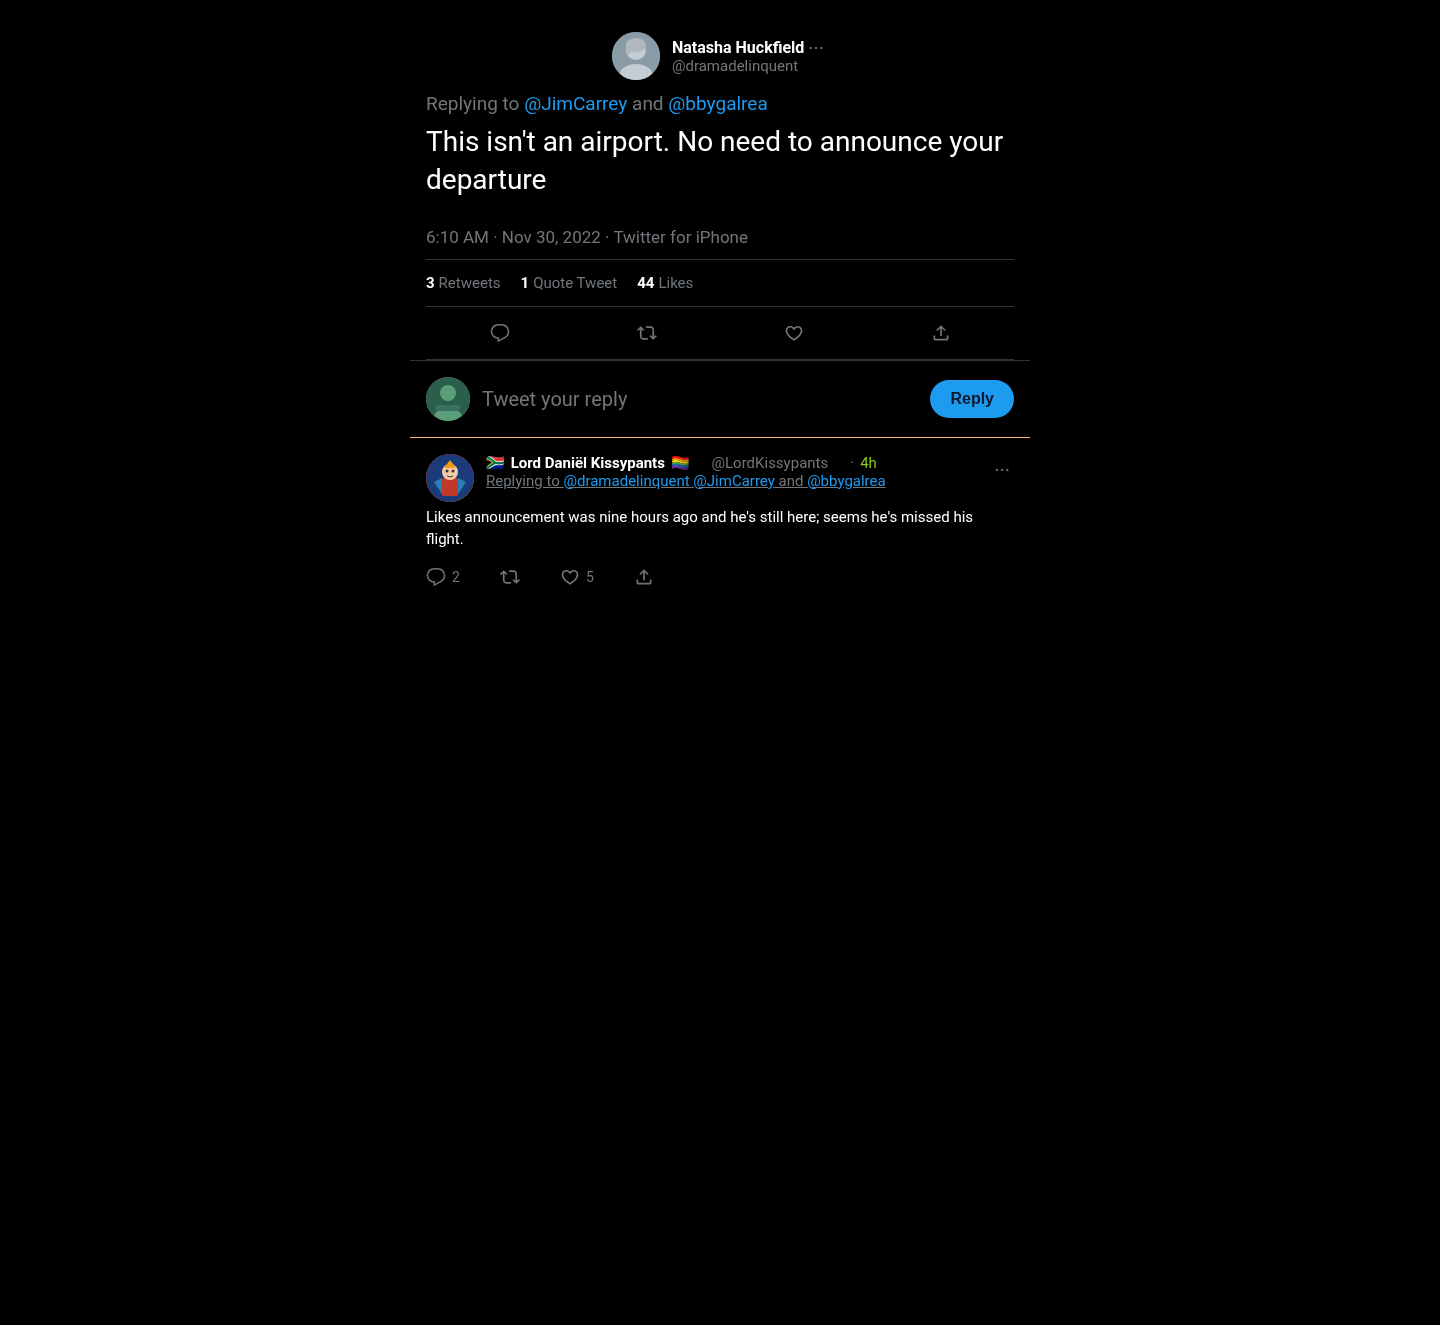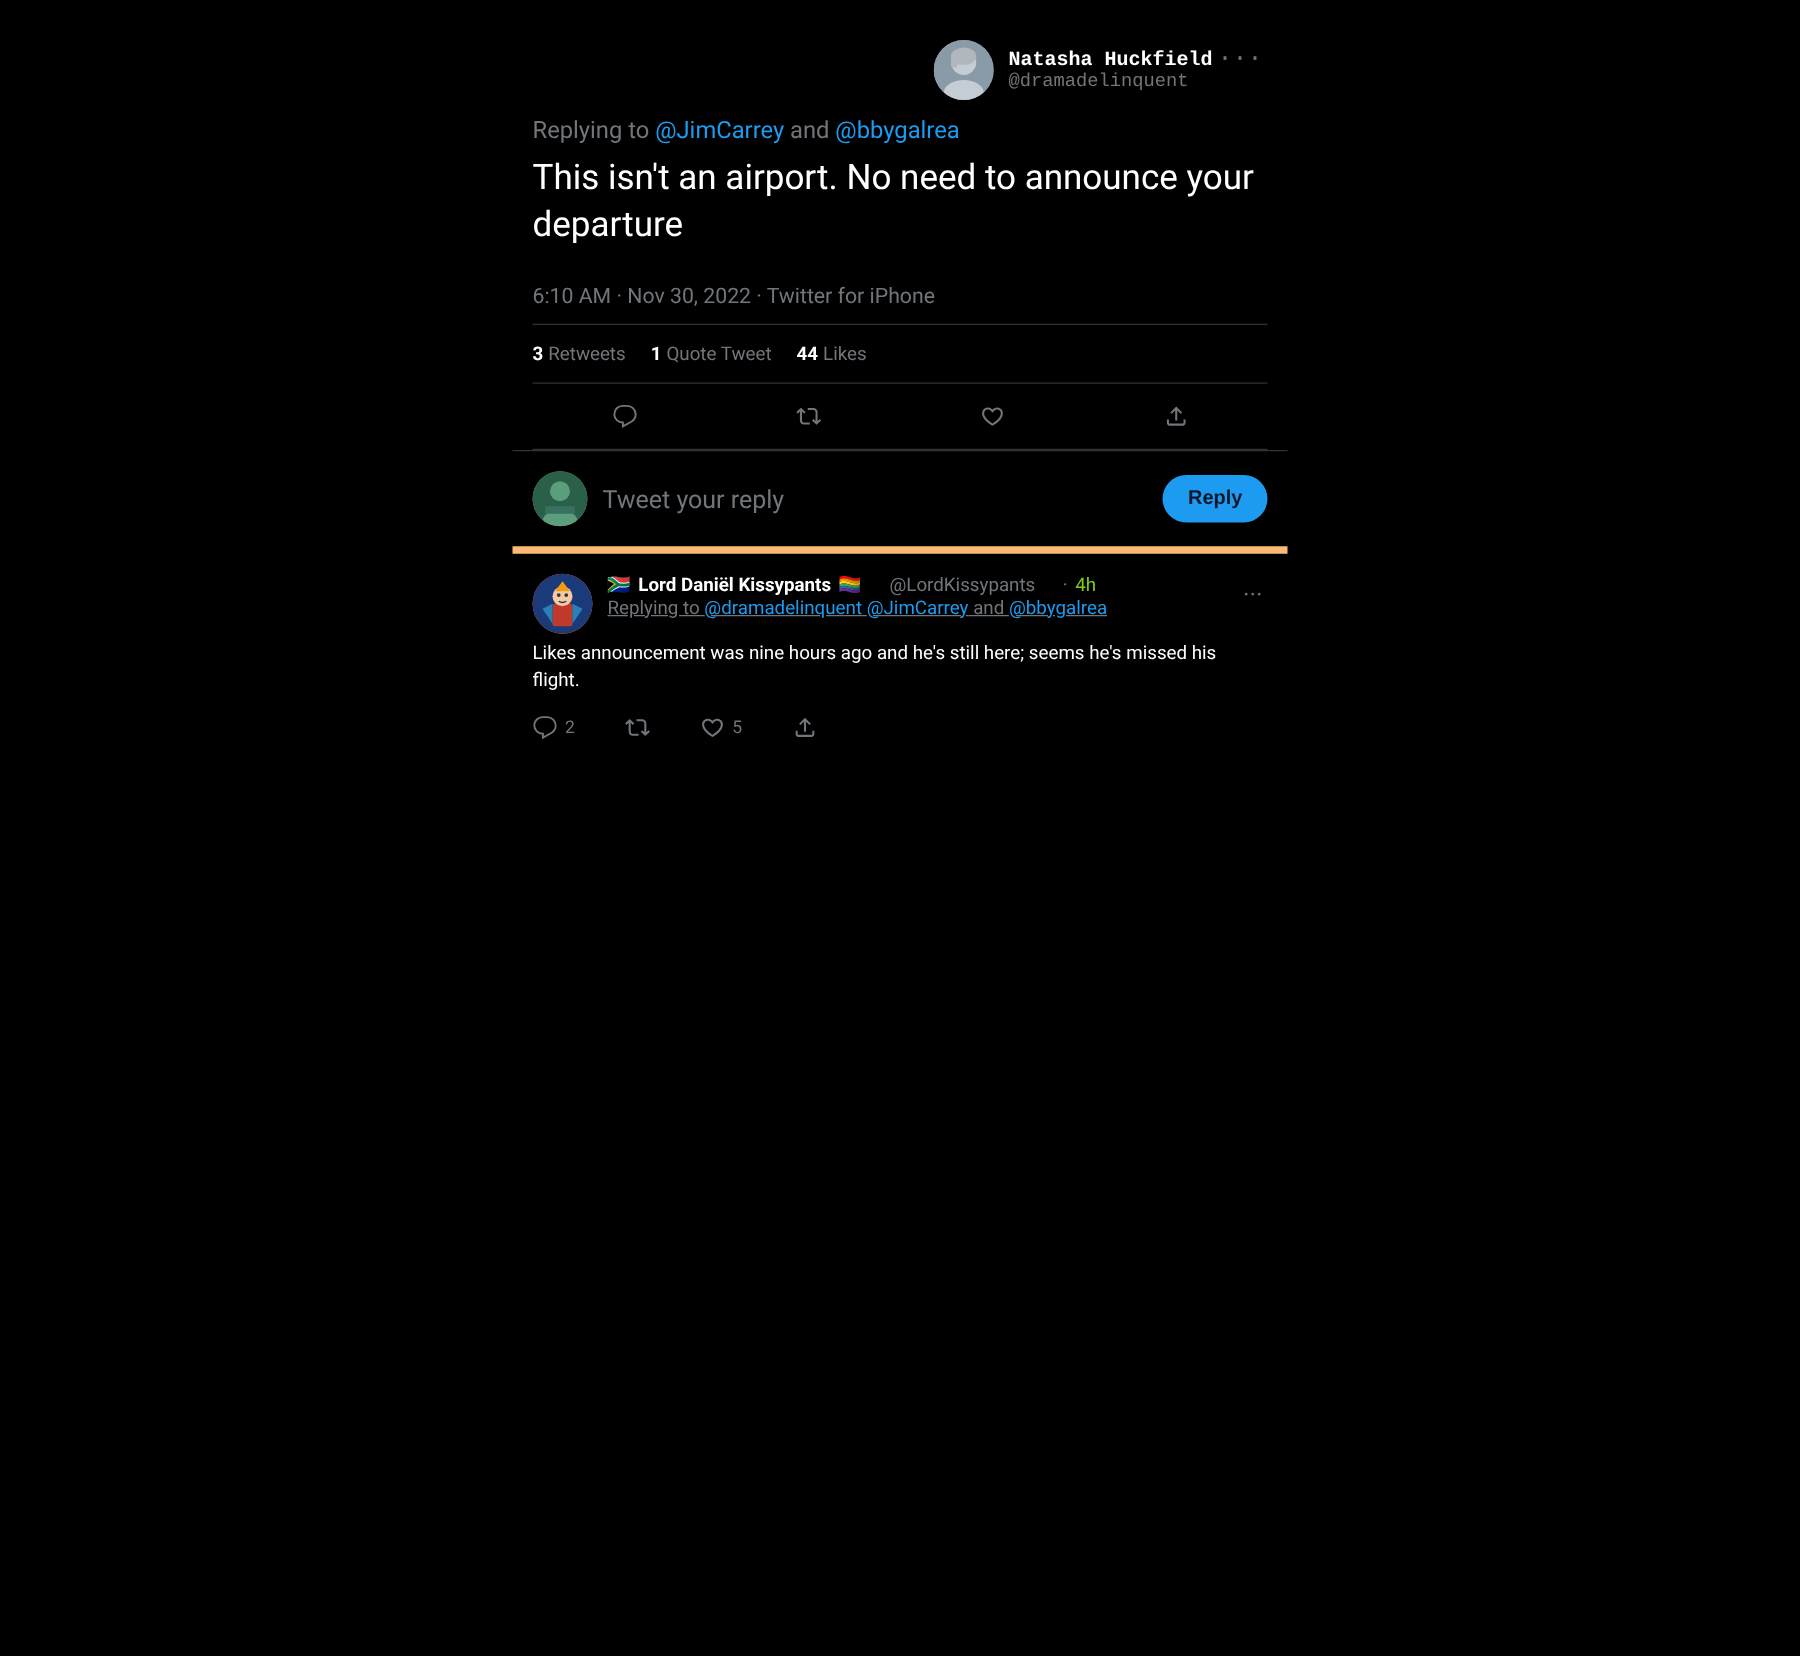--- a/index.html
+++ b/index.html
@@ -20,23 +20,22 @@
 
     
     .main-tweet {
       padding: 16px 16px 0 16px;
       border-bottom: 1px solid #2f3336;
     }
 
     .tweet-header {
       display: flex;
       align-items: flex-start;
-      justify-content: flex-end;
+      justify-content: center;
       margin-bottom: 12px;
-      font-family: Liberation Mono, monospace;
     }
 
     .tweet-header-left {
       display: flex;
       align-items: center;
       gap: 12px;
     }
 
     .avatar {
       width: 48px;
@@ -138,21 +137,21 @@
       align-items: center;
       justify-content: center;
       font-size: 20px;
     }
 
     
     .reply-input-area {
       display: flex;
       align-items: center;
       padding: 16px;
-      border-bottom: 6px solid #fdba74;
+      border-bottom: 1px solid #fdba74;
       gap: 12px;
     }
 
     .reply-avatar {
       width: 44px;
       height: 44px;
       border-radius: 50%;
       background: #888;
       flex-shrink: 0;
       overflow: hidden;

